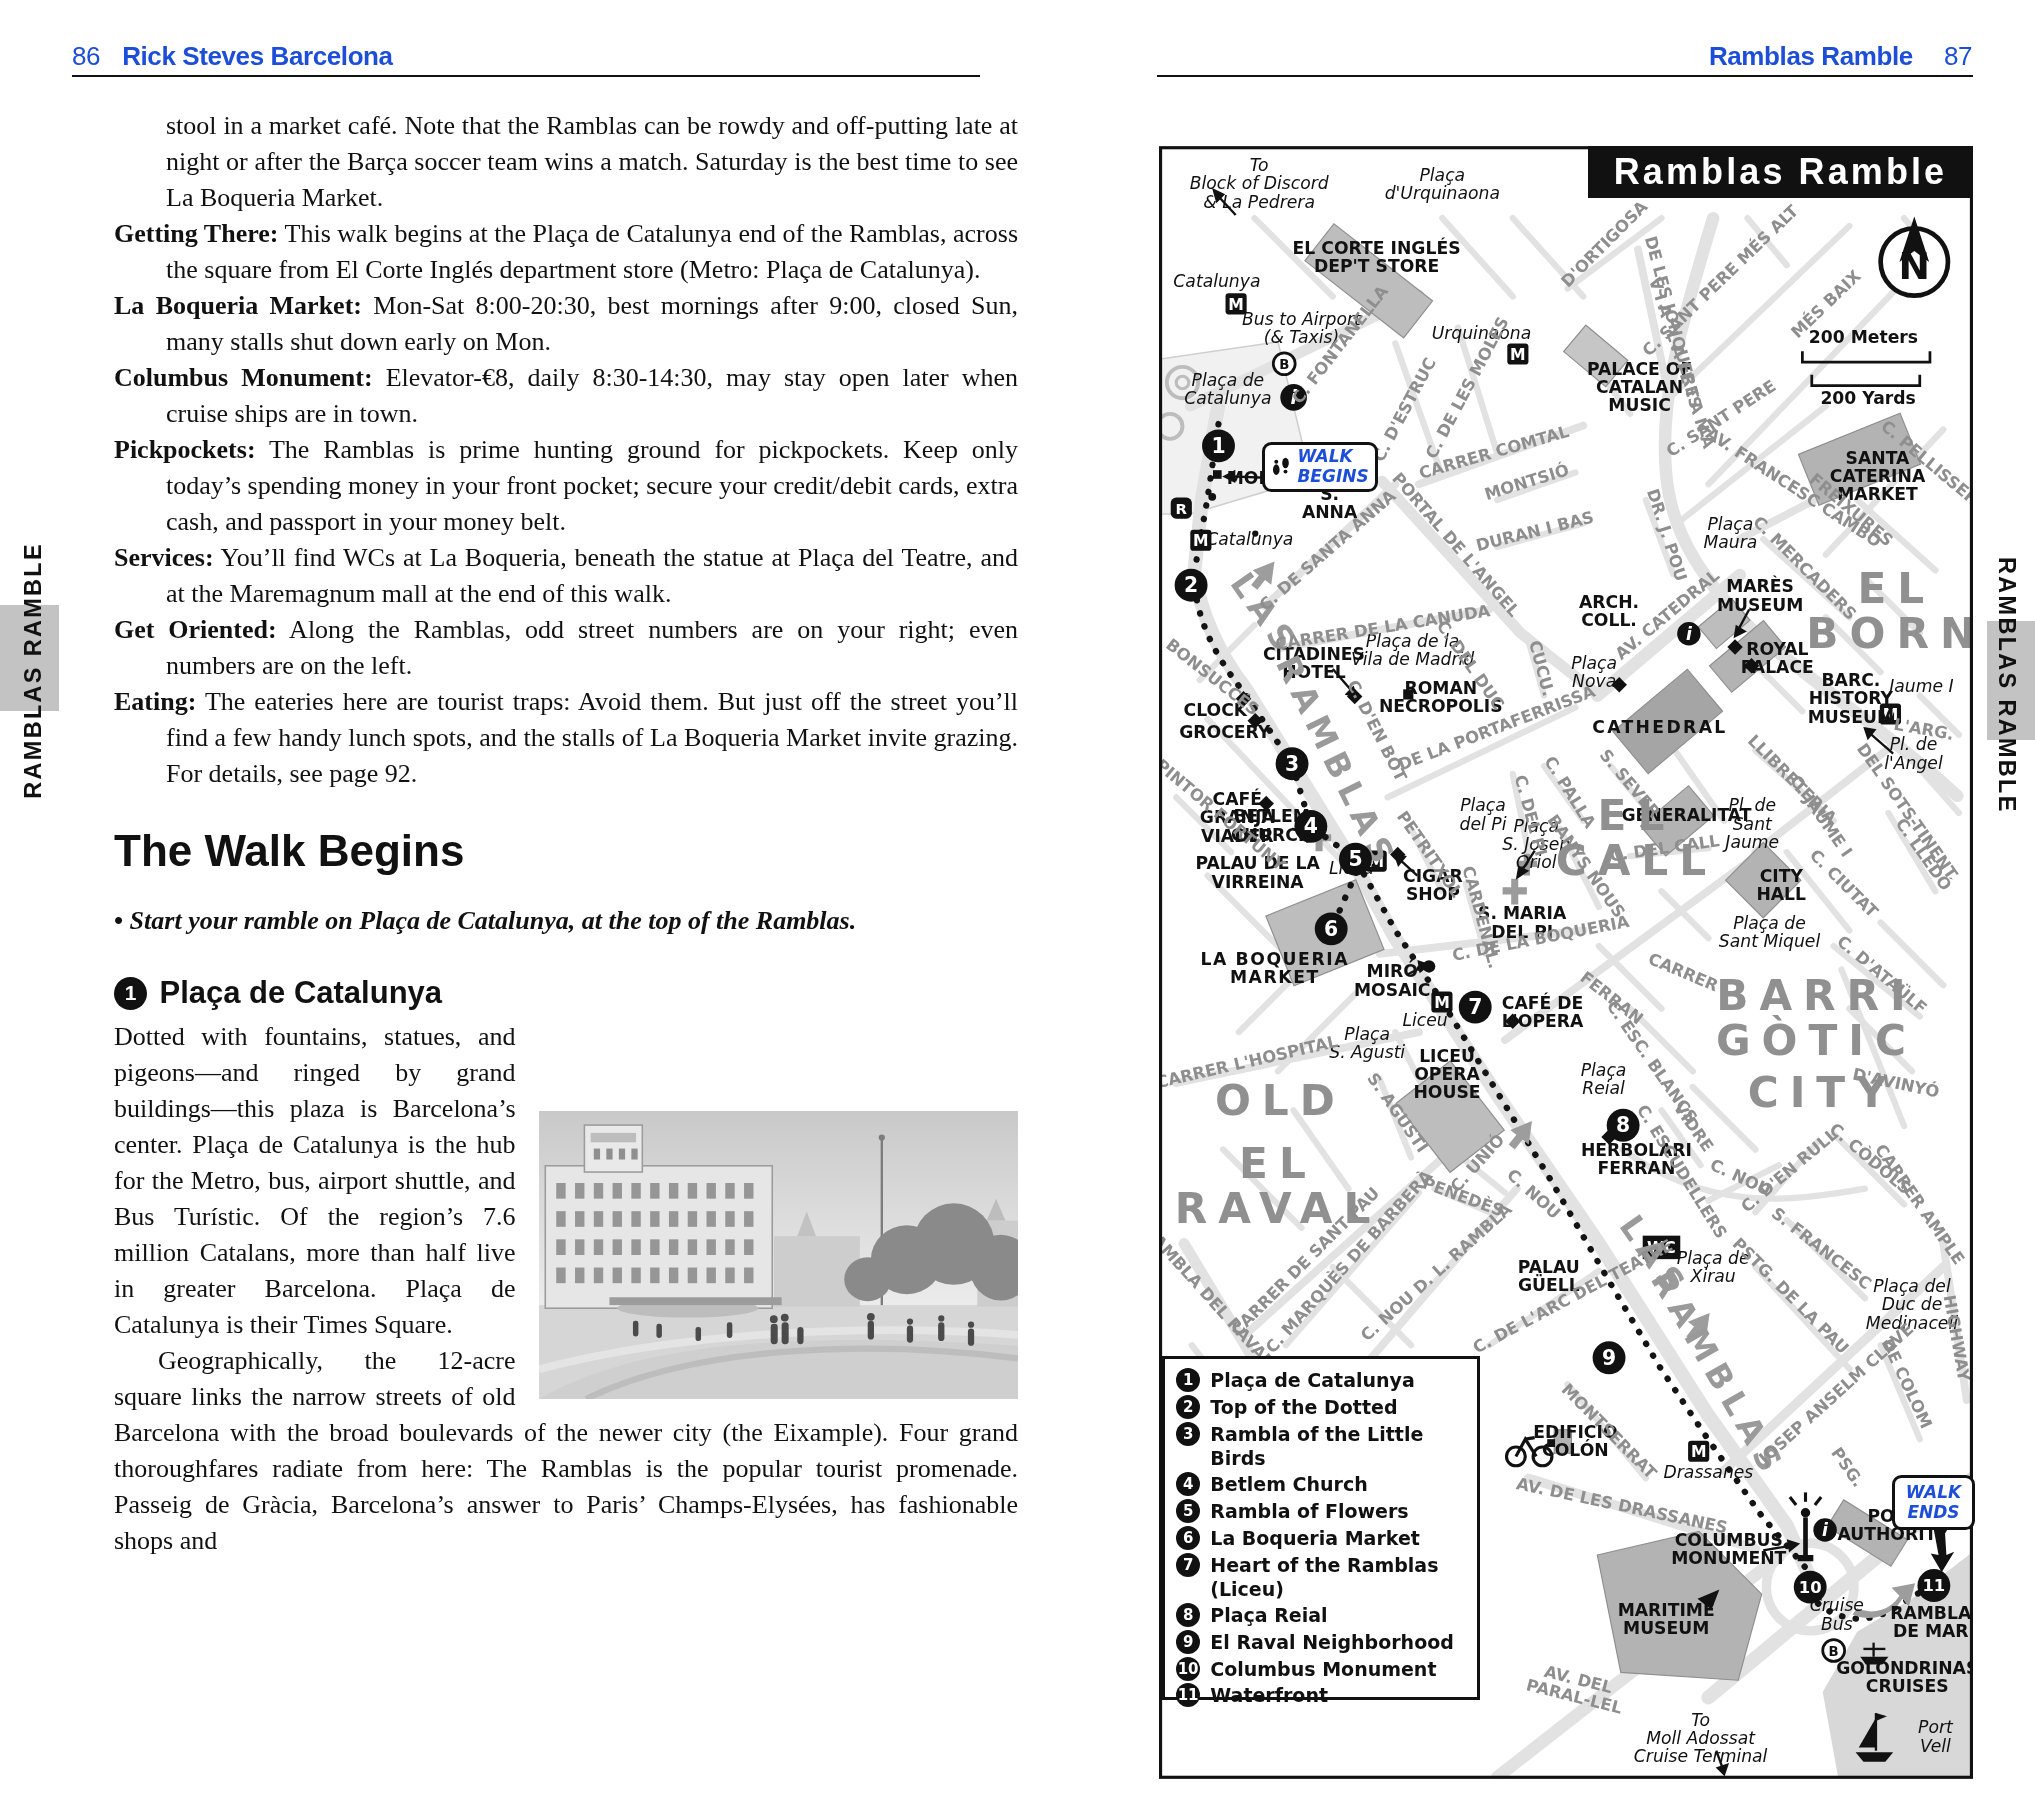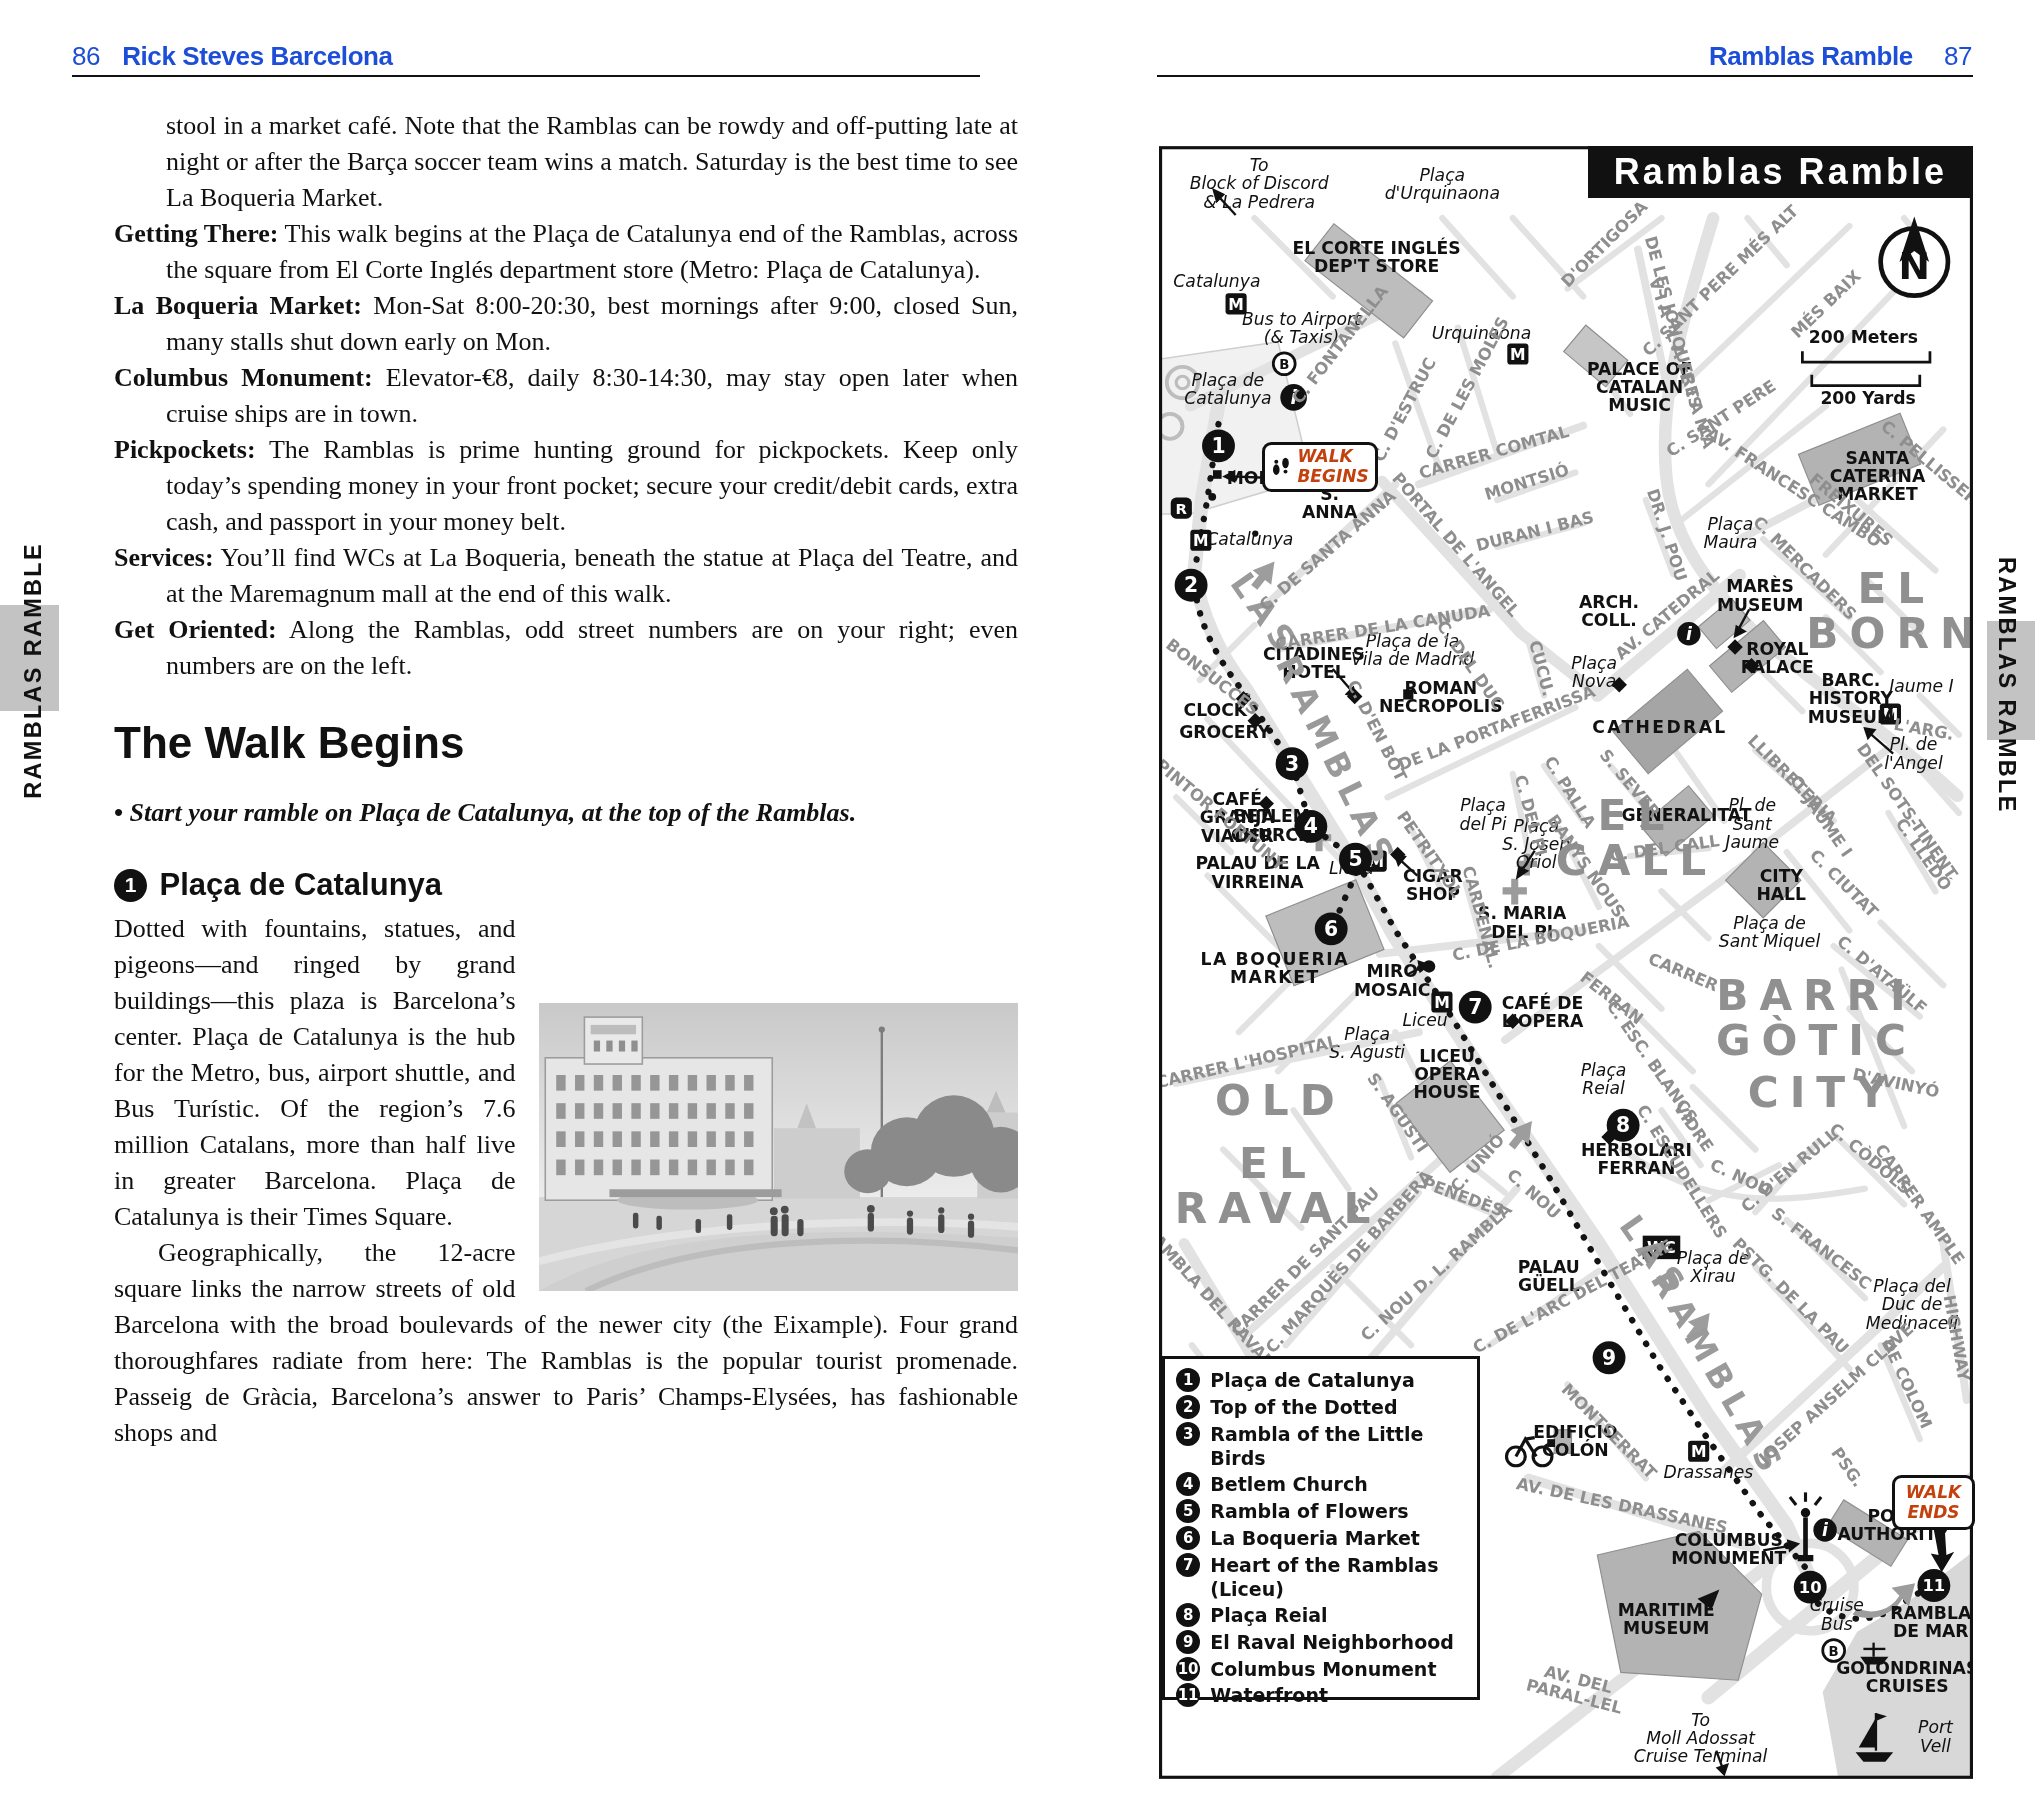--- a/index.html
+++ b/index.html
@@ -54,21 +54,21 @@
              color:#fff;font:800 36px/52px "Liberation Sans",sans-serif;text-align:center;
              letter-spacing:3.1px;}
   #map-legend{position:absolute;left:3.1px;top:1210px;width:318px;height:344px;background:#fff;
               border:3.1px solid #111;box-sizing:border-box;padding:9.4px 7.8px 6.3px 11px;}
   .legend-row{display:flex;align-items:flex-start;gap:10.2px;margin-bottom:2.7px;
               font:700 19px/24px "DejaVu Sans",sans-serif;color:#111;}
   .legend-num{display:inline-flex;width:24px;height:24px;border-radius:50%;background:#111;
               color:#fff;font:700 15px "DejaVu Sans",sans-serif;align-items:center;
               justify-content:center;flex:0 0 auto;}
   .walk-box{position:absolute;background:#fff;border:3.1px solid #111;border-radius:9.4px;
-            font:700 17px/19.6px "DejaVu Sans",sans-serif;font-style:italic;color:#c2410c;
+            font:700 17px/19.6px "DejaVu Sans",sans-serif;font-style:italic;color:#1d4ed8;
             display:flex;align-items:center;justify-content:center;gap:6.3px;
             white-space:pre-line;box-sizing:border-box;text-align:left;}
   #walk-begins{left:103px;top:296px;width:116px;height:50px;padding:3.1px 6.3px;}
   #walk-ends{left:733px;top:1329px;width:83px;height:55px;text-align:center;}
 
   
   text{font-family:"DejaVu Sans",sans-serif;}
   .lbl-s{fill:#8e8e8e;font-weight:700;font-size:21px;text-anchor:middle;}
   .lbl-b{fill:#9a9a9a;font-weight:700;font-size:42px;text-anchor:middle;}
   .lbl-d{fill:#909090;font-weight:700;font-size:54px;letter-spacing:14px;text-anchor:middle;}
@@ -88,20 +88,21 @@
 
   <div id="left-body">
     <p class="cont">stool in a market café. Note that the Ramblas can be rowdy and off-putting late at night or after the Barça soccer team wins a match. Saturday is the best time to see La Boqueria Market.</p>
     <div id="entries">
         <p class="entry"><b>Getting There:</b> This walk begins at the Plaça de Catalunya end of the Ramblas, across the square from El Corte Inglés department store (Metro: Plaça de Catalunya).</p>
         <p class="entry"><b>La Boqueria Market:</b> Mon-Sat 8:00-20:30, best mornings after 9:00, closed Sun, many stalls shut down early on Mon.</p>
         <p class="entry"><b>Columbus Monument:</b> Elevator-€8, daily 8:30-14:30, may stay open later when cruise ships are in town.</p>
         <p class="entry"><b>Pickpockets:</b> The Ramblas is prime hunting ground for pickpockets. Keep only today’s spending money in your front pocket; secure your credit/debit cards, extra cash, and passport in your money belt.</p>
         <p class="entry"><b>Services:</b> You’ll find WCs at La Boqueria, beneath the statue at Plaça del Teatre, and at the Maremagnum mall at the end of this walk.</p>
         <p class="entry"><b>Get Oriented:</b> Along the Ramblas, odd street numbers are on your right; even numbers are on the left.</p>
+        <p class="entry"><b>Eating:</b> The eateries here are tourist traps: Avoid them. But just off the street you’ll find a few handy lunch spots, and the stalls of La Boqueria Market invite grazing. For details, see page 92.</p>
       </div>
     <h2 class="walk-heading">The Walk Begins</h2>
     <p class="direction"><span class="bullet">•</span> <span>Start your ramble on Plaça de Catalunya, at the top of the Ramblas.</span></p>
     <h3 class="stop-head">
         <span class="circle-num">1</span>
         <span>Plaça de Catalunya</span>
       </h3>
     <div class="stop-body">
       <figure class="photo-fig" style="margin-block:92px 11px;">
         <svg width="479" height="288" viewBox="0 0 612 368">

